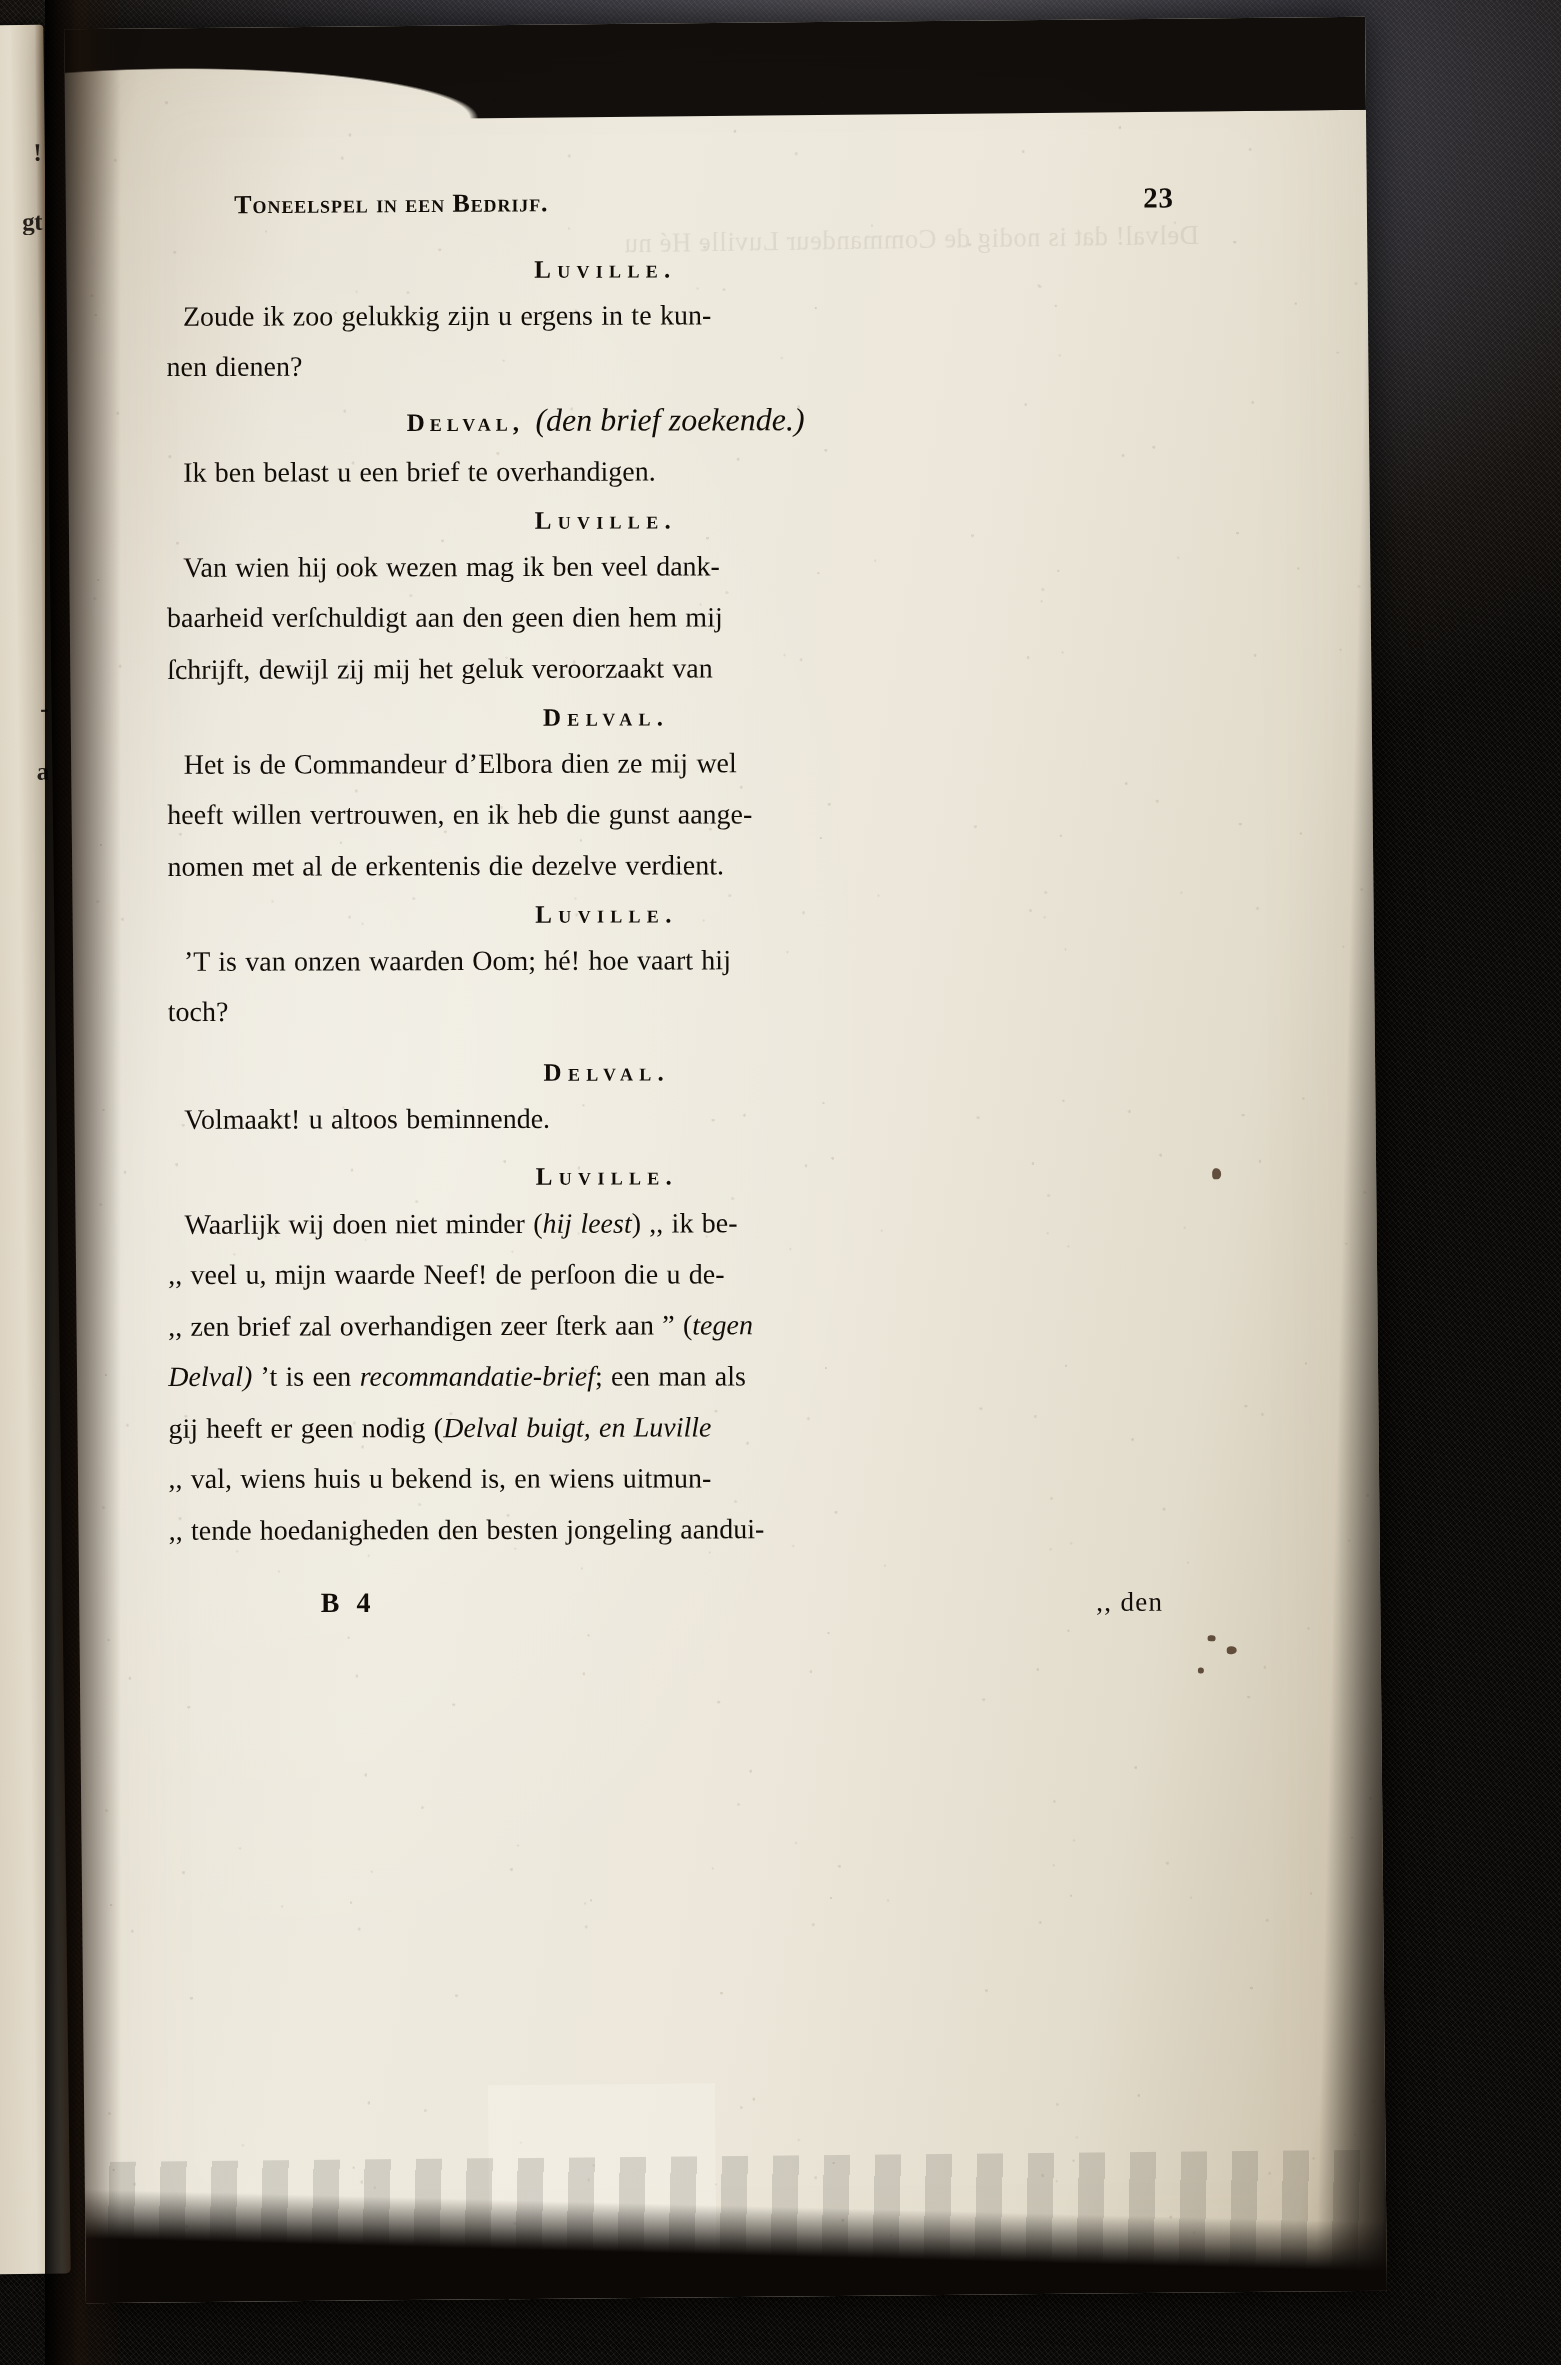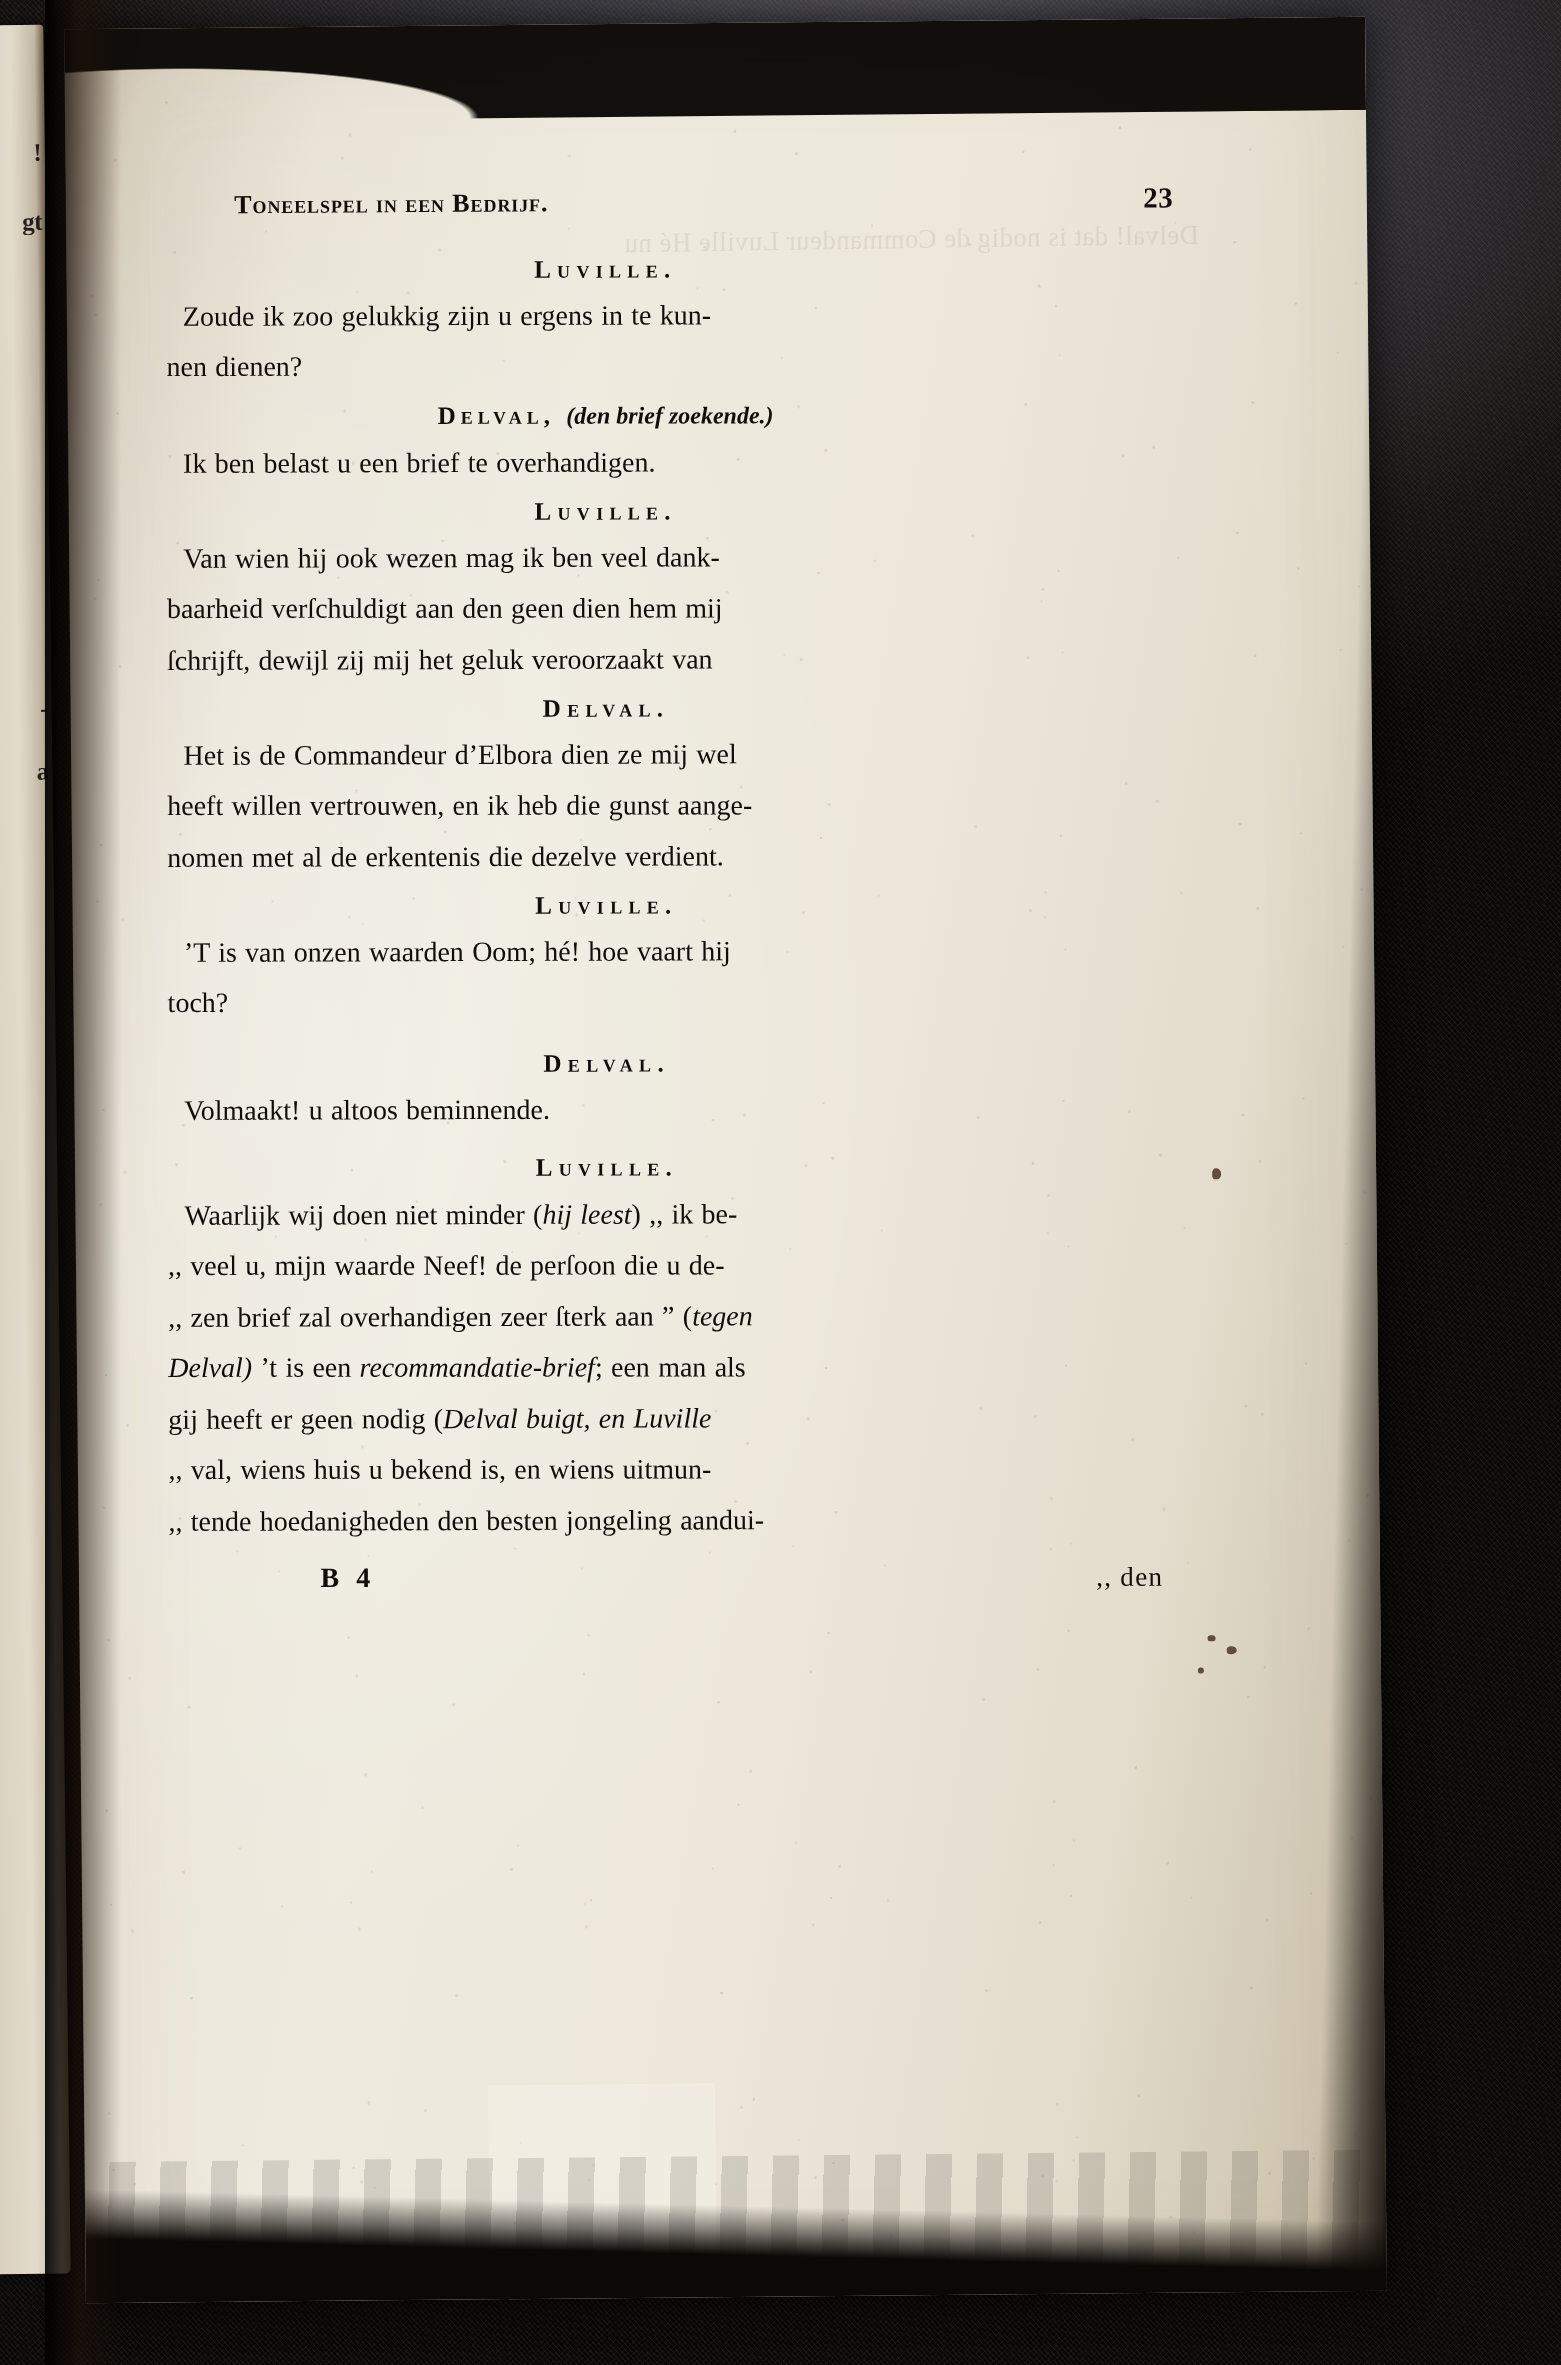--- a/index.html
+++ b/index.html
@@ -213,24 +213,24 @@
     text-align: center;
     font-variant: small-caps;
     font-weight: 700;
     font-size: 25px;
     letter-spacing: 6.3px;
     margin: 10px 0 6.3px 0;
     padding-right: 133px;
   }
   .speaker .cue-dir {
     font-variant: normal;
-    font-weight: 700;
+    font-weight: 400;
     font-style: italic;
     letter-spacing: 0px;
-    font-size: 24px;
+    font-size: 32px;
   }
 
   .speech {
     font-size: 28px;
     line-height: 51px;
     text-align: justify;
     text-align-last: left;
     margin: 0 0 5px 0;
     word-spacing: 1.3px;
   }
@@ -239,21 +239,21 @@
   .colophon {
     display: flex;
     align-items: baseline;
     margin-top: 16.4px;
     padding-left: 152px;
     padding-right: 16.4px;
     justify-content: space-between;
     font-size: 28px;
     letter-spacing: 1.3px;
   }
-  .sig { font-weight: 700; letter-spacing: 5px; }
+  .sig { font-weight: 700; letter-spacing: 5px; margin-top: 16px; }
   .catchword { font-size: 27px; }
 
   
   .ln { display: block; white-space: pre-wrap; }
   .ln.indent { text-indent: 16.4px; }
 
   
   .speech .ln:nth-child(odd)  { transform: rotate(-0.06deg); }
   .speech .ln:nth-child(even) { transform: rotate(0.05deg); }
 </style>

